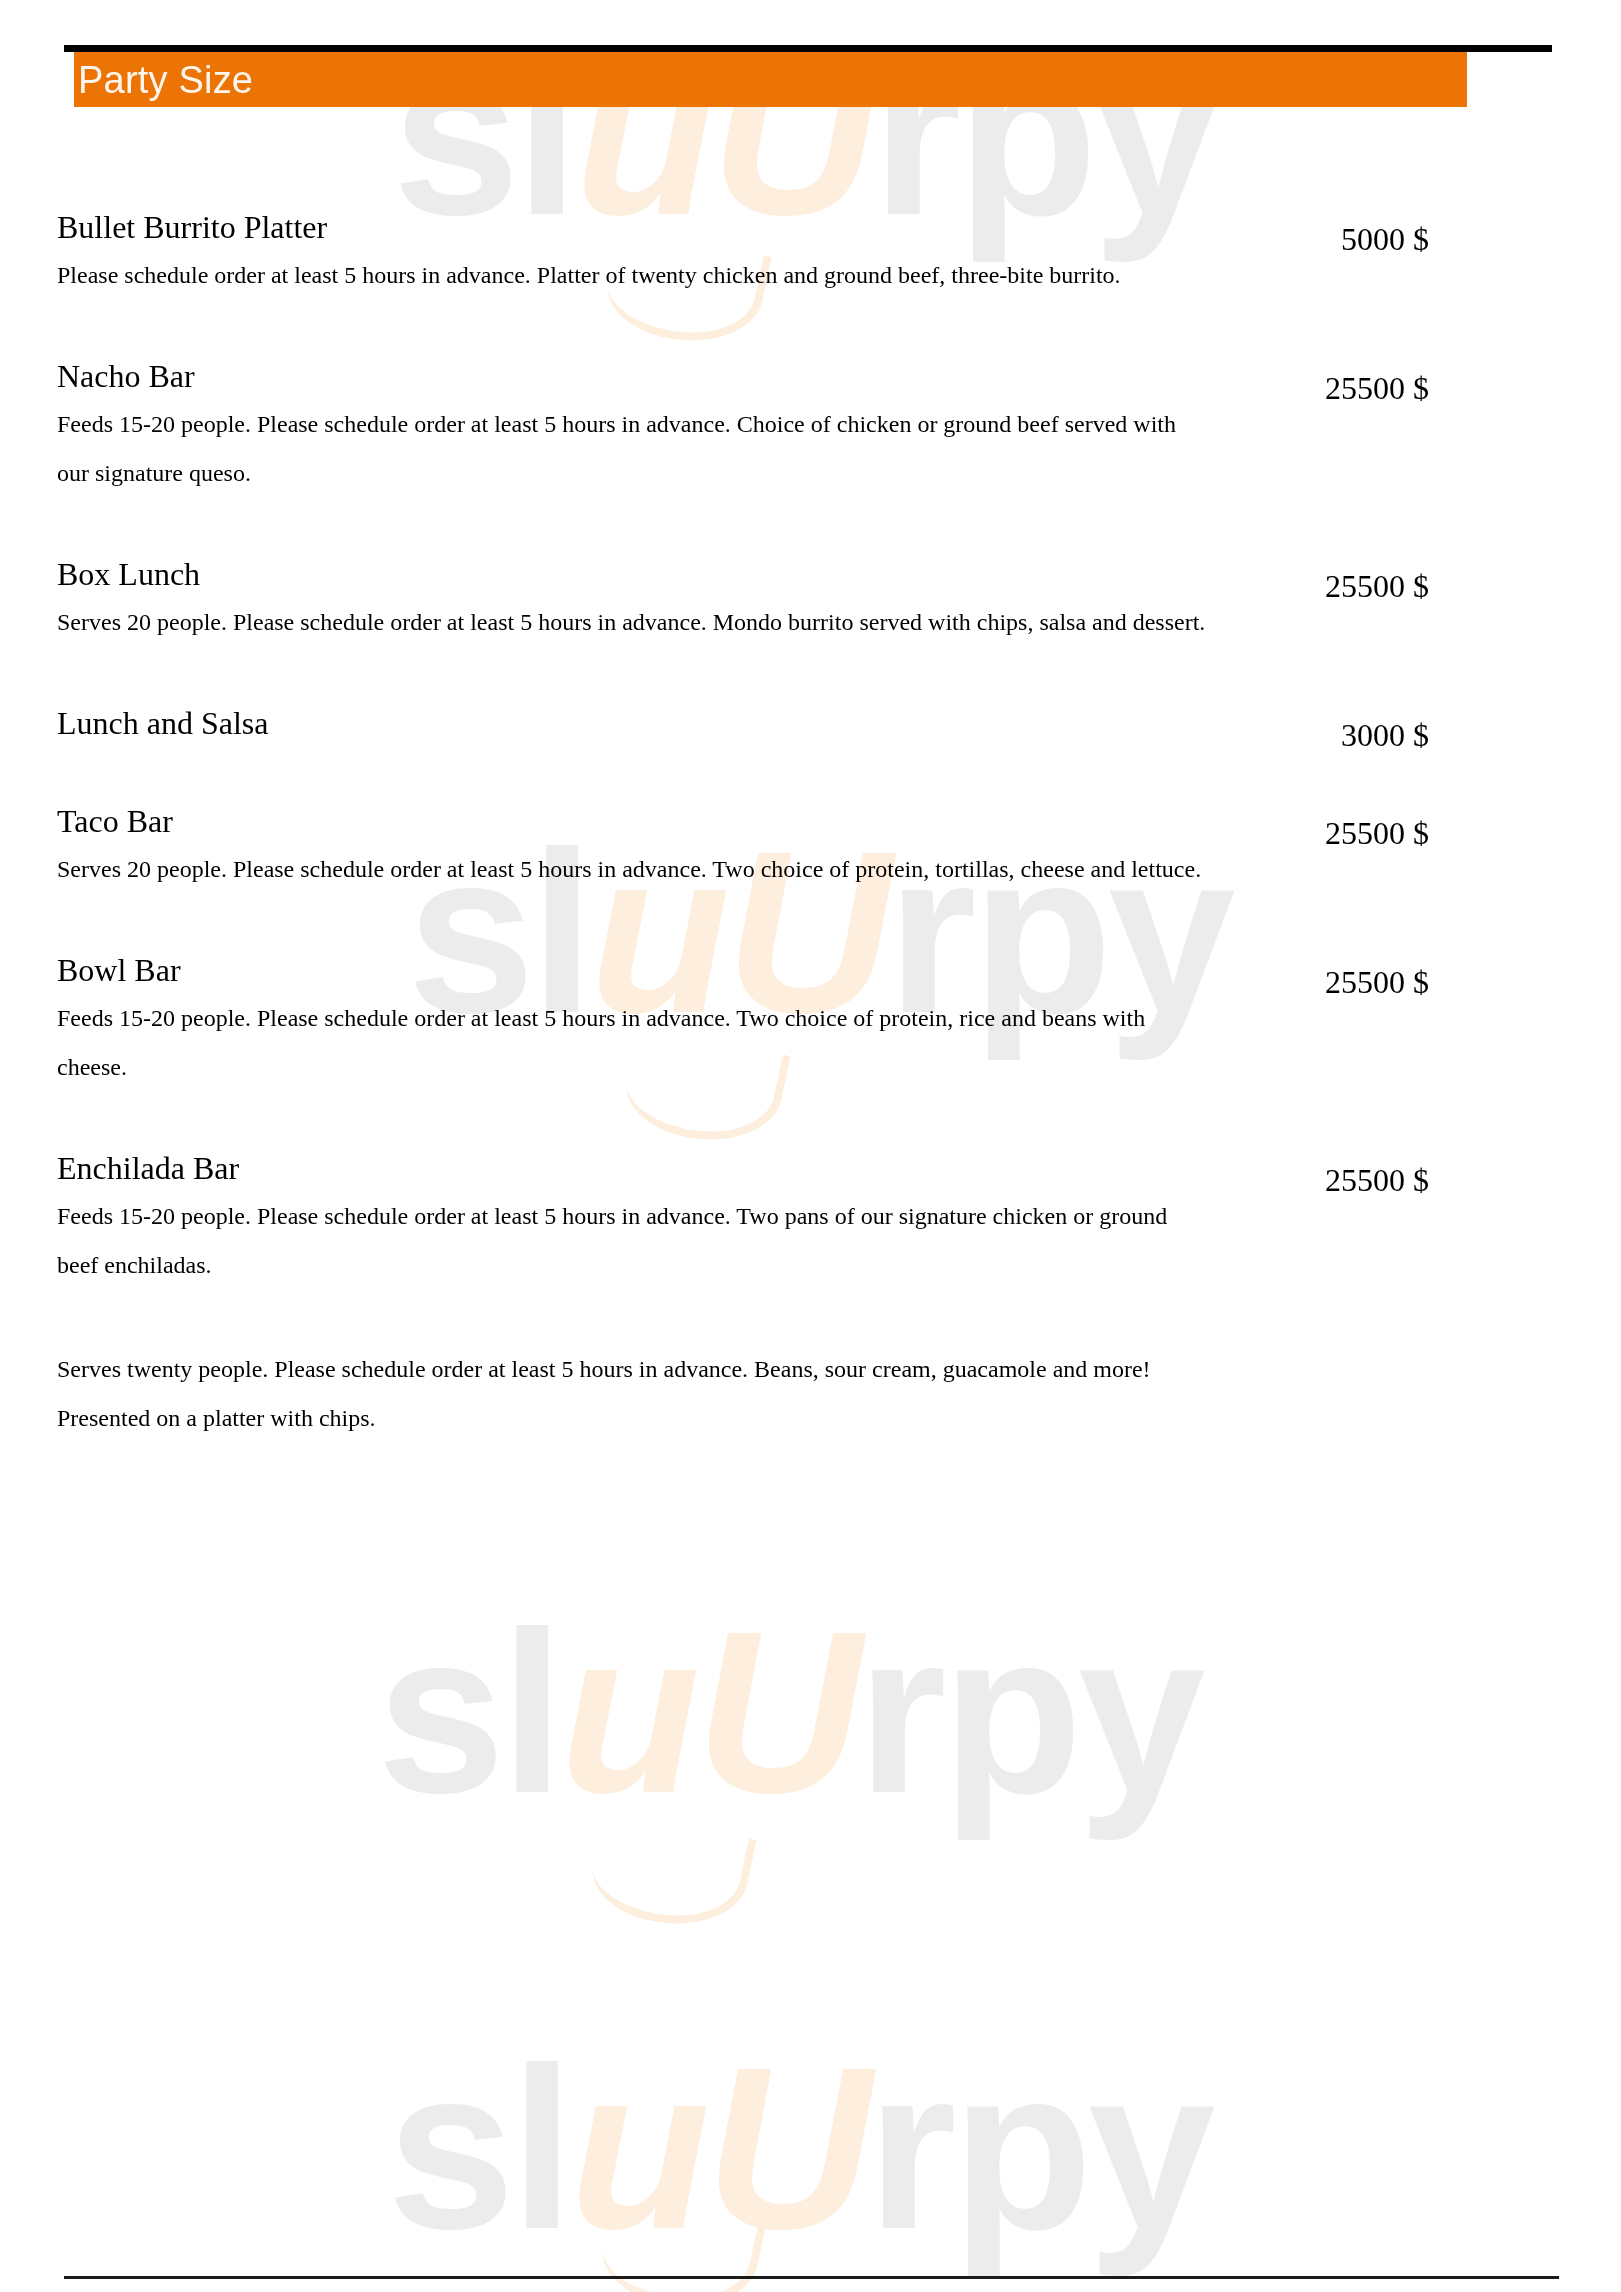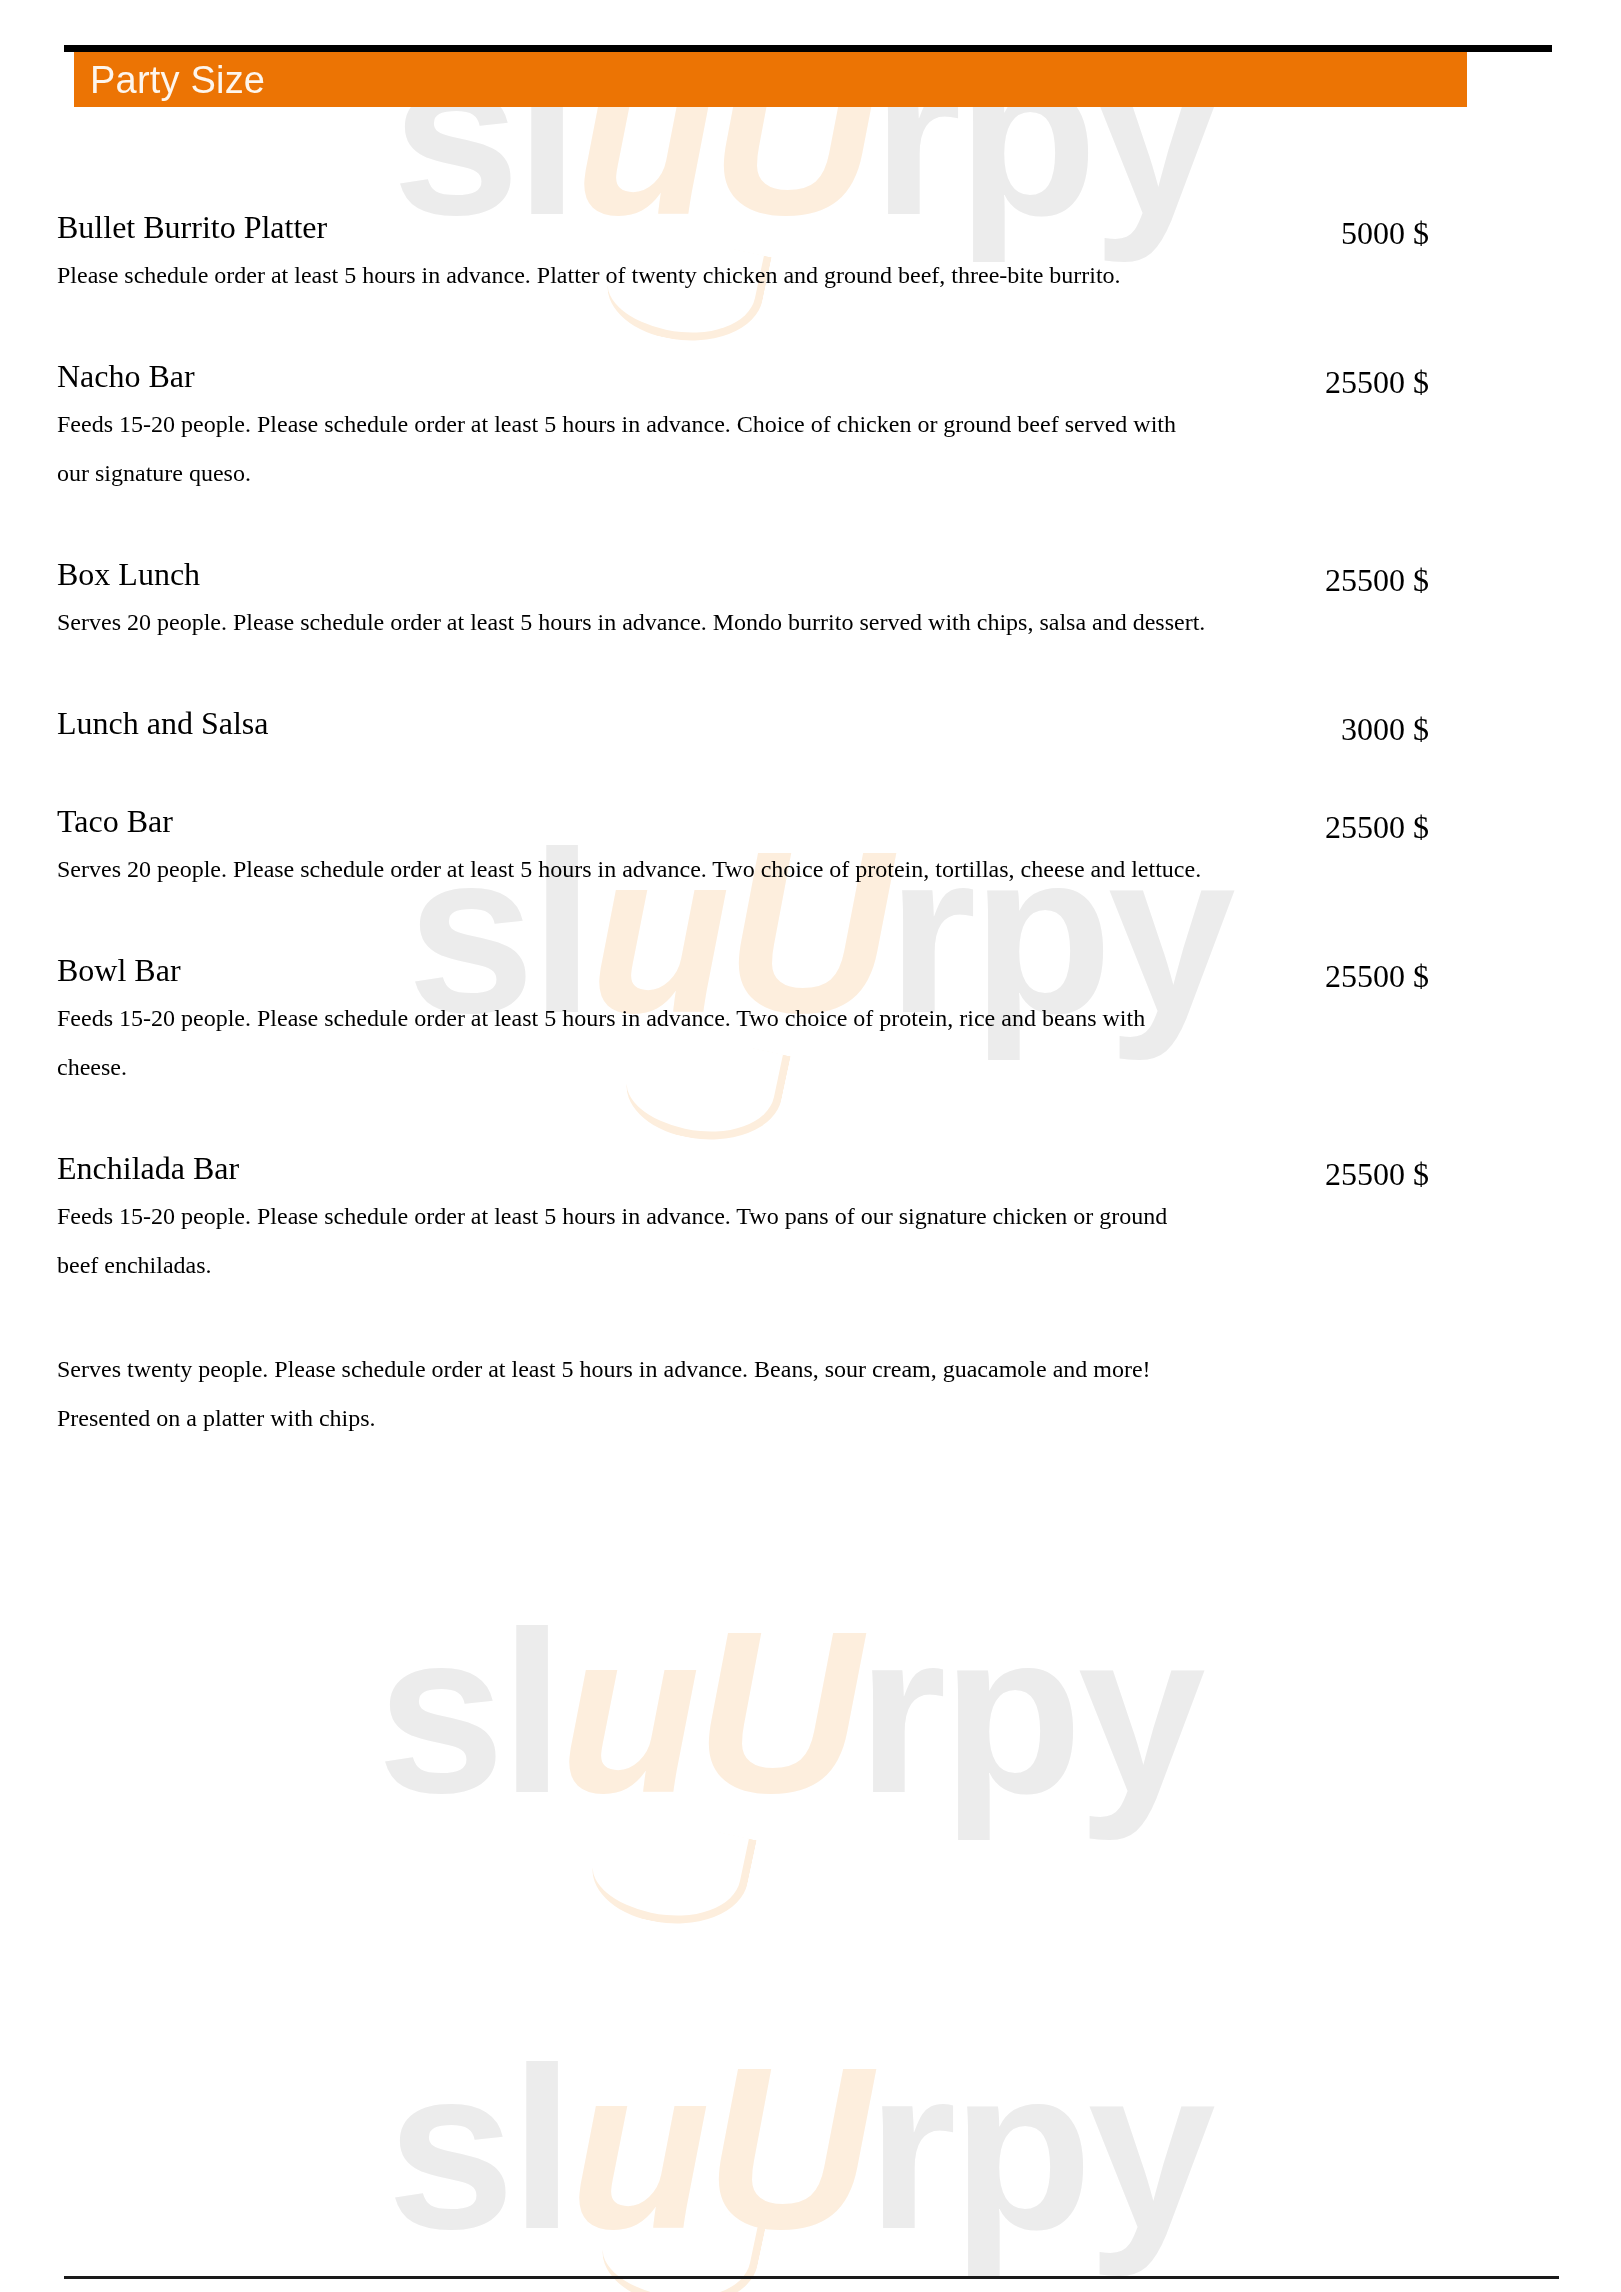--- a/index.html
+++ b/index.html
@@ -78,21 +78,21 @@
     height: 55px;
     background: #ec7404;
     display: flex;
     align-items: center;
   }
   .section-header-title {
     font-family: "Liberation Sans", sans-serif;
     font-weight: 400;
     font-size: 38px;
     color: #fdf6ee;
-    padding-left: 16px;
+    padding-left: 4px;
     line-height: 1;
     letter-spacing: 0.2px;
   }
 
   
   .menu-list {
     position: absolute;
     left: 57px;
     top: 167px;
     width: 1372px;
@@ -112,21 +112,21 @@
     left: 0;
     top: 0;
     font-size: 32px;
     color: #000000;
     line-height: 43px;
     white-space: nowrap;
   }
   .menu-item-price {
     position: absolute;
     right: 0;
-    top: 6px;
+    top: 12px;
     font-size: 32px;
     color: #000000;
     line-height: 43px;
     text-align: right;
     white-space: nowrap;
   }
   .menu-item-desc {
     font-size: 24px;
     color: #000000;
     line-height: 49px;

